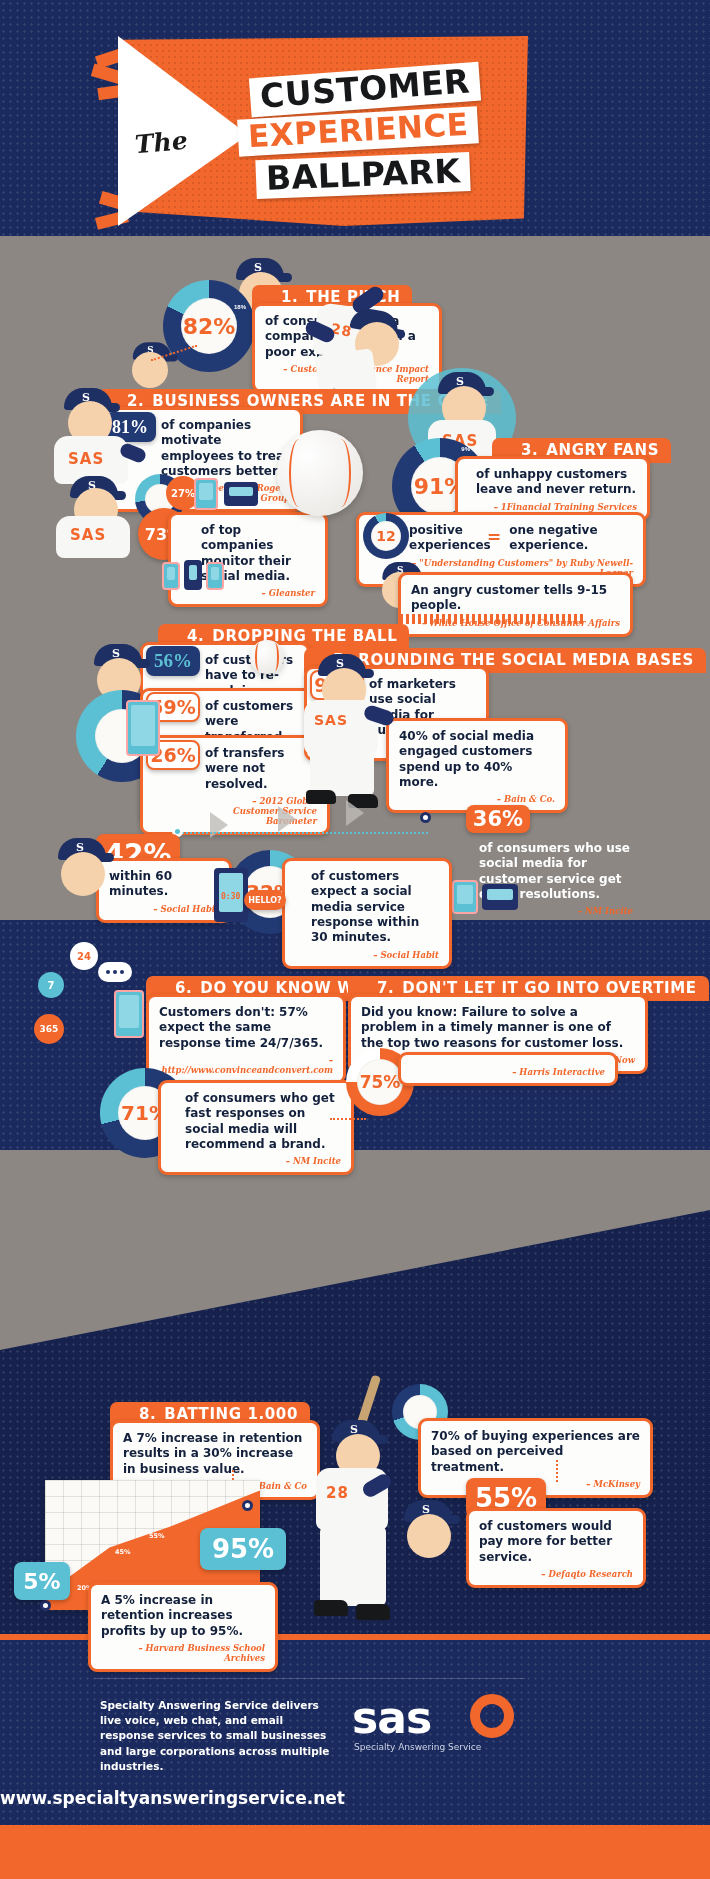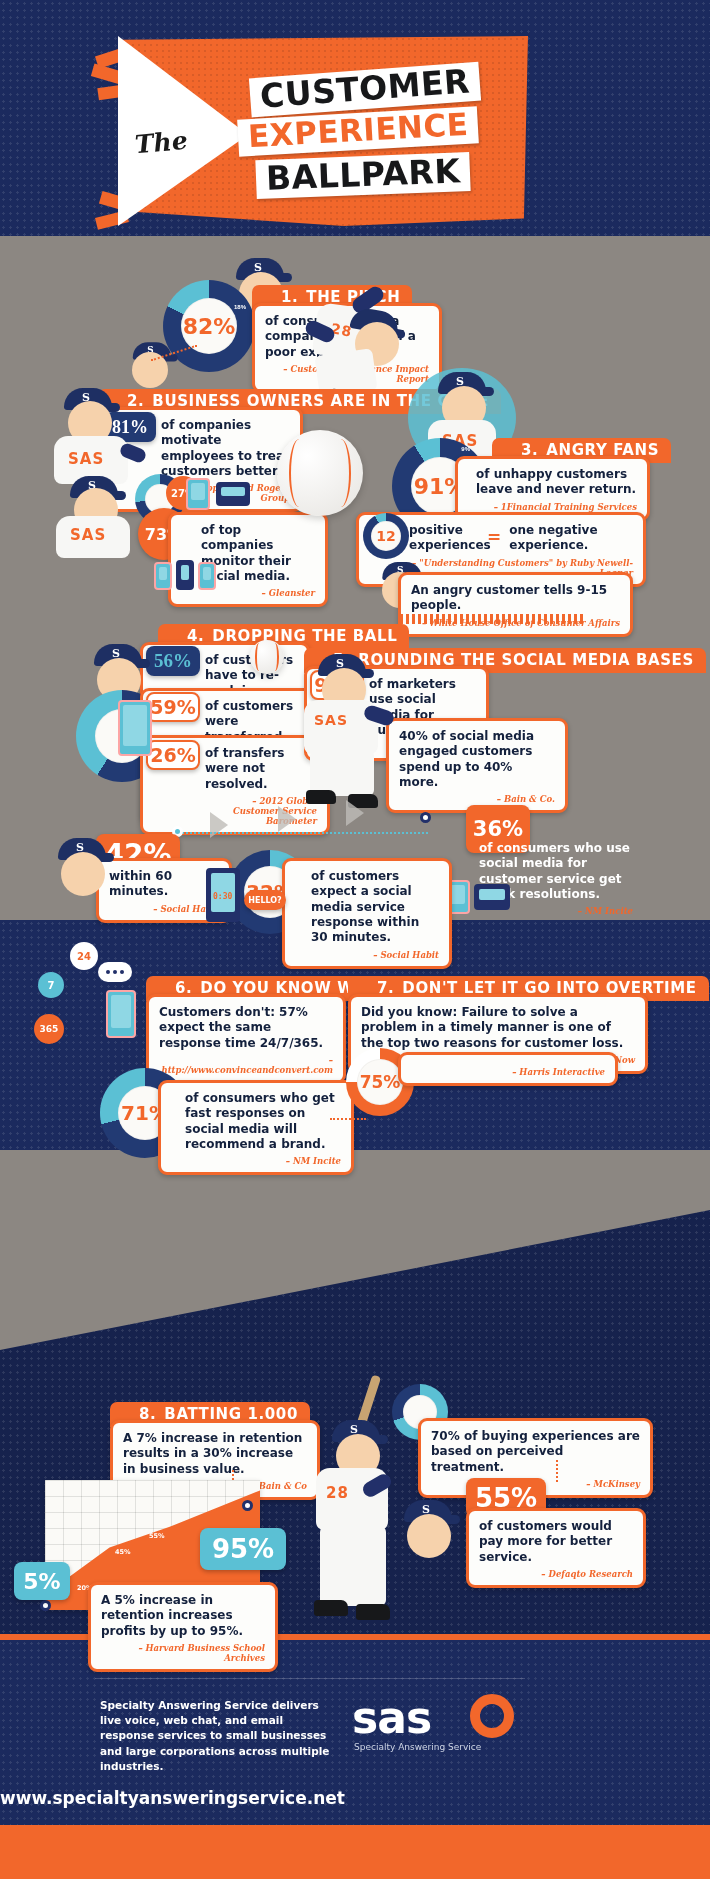--- a/index.html
+++ b/index.html
@@ -166,21 +166,21 @@
   .ball .stitch {
     position: absolute; left: 14%; top: 10%; width: 24%; height: 80%;
     border-left: 2px solid #f2672b; border-radius: 50%;
   }
   .ball .stitch2 {
     position: absolute; right: 14%; top: 10%; width: 24%; height: 80%;
     border-right: 2px solid #f2672b; border-radius: 50%;
   }
 
   
-  .device { position: absolute; background: #5bc0d4; border-radius: 4px; border: 2px solid #fca5a5; }
+  .device { position: absolute; background: #5bc0d4; border-radius: 4px; border: 2px solid #fca5a5; margin-left: 8px; }
   .device.dark { background: #22306a; border-color: #22306a; }
   .screen { position: absolute; inset: 3px 3px 8px 3px; background: #8fd7e4; border-radius: 2px; }
 
   
   .dotline { position: absolute; border-top: 2px dotted #f2672b; }
   .dotline.v { border-top: none; border-left: 2px dotted #f2672b; }
   .dotline.teal { border-color: #5bc0d4; }
   .node {
     position: absolute; width: 11px; height: 11px; border-radius: 50%;
     background: #fff; border: 3px solid #22306a;
@@ -499,21 +499,21 @@
       </div>
     <div class="head" style="left:22px;top:14px;"></div>
     <div class="jersey" style="left:4px;top:46px;width:74px;height:54px;"></div>
     <div class="sas-text" style="left:14px;top:58px;font-size:14px;">SAS</div>
     <div class="sleeve" style="left:64px;top:54px;width:30px;height:15px;transform:rotate(18deg);"></div>
     <div class="pants" style="left:10px;top:96px;width:64px;height:46px;"></div>
     <div class="shoe" style="left:6px;top:136px;width:30px;height:14px;"></div>
     <div class="shoe" style="left:48px;top:140px;width:30px;height:14px;"></div>
   </div>
 
-  <div class="pill orange" style="left:466px;top:805px;width:64px;height:48px;font-size:21px;">
+  <div class="pill orange" style="left:466px;top:805px;width:64px;height:28px;font-size:21px;">
     <span>36%</span>
   </div>
   <div class="card" style="left:466px;top:830px;width:180px;border-color:transparent;background:transparent;box-shadow:none;">
     <div class="body" style="color:#fff;">of consumers who use social media for customer service get quick resolutions.</div>
     <div class="src">– NM Incite</div>
   </div>
   <div class="device" style="left:444px;top:880px;width:26px;height:34px;">
       <div class="screen"></div>
     </div>
   <div class="device dark" style="left:474px;top:884px;width:36px;height:26px;">

